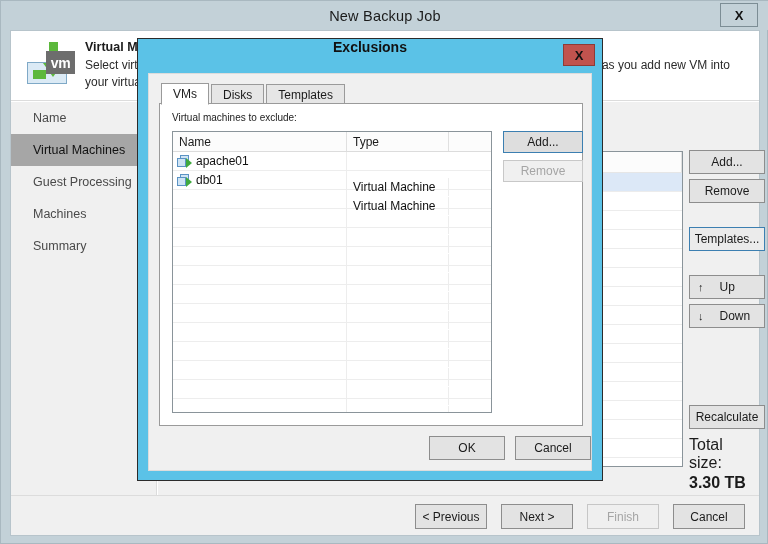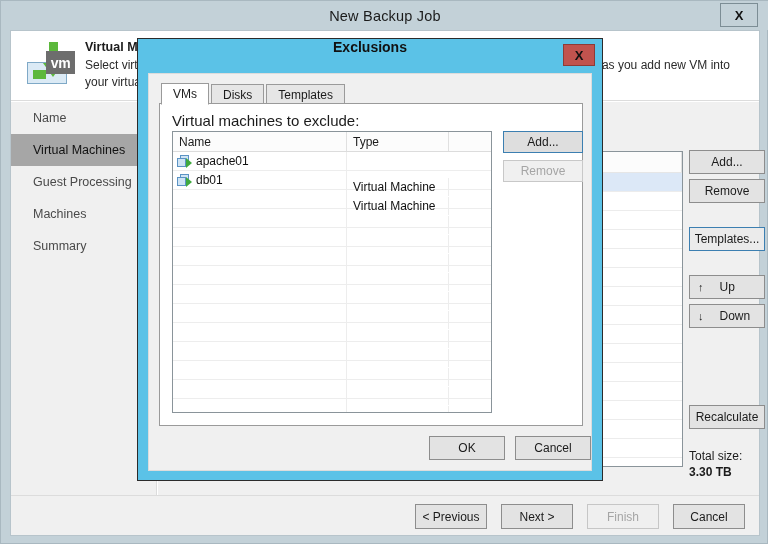--- a/index.html
+++ b/index.html
@@ -153,21 +153,21 @@
     font-size: 12px; color: #1b1b1b;
     display: flex; align-items: center; justify-content: center;
     margin-bottom: 5px;
     cursor: pointer;
   }
   .sbtn.focus { border: 1px solid #3c7fb1; background: #ebebeb; }
   .sbtn.icn { justify-content: flex-start; padding-left: 8px; }
   .sbtn.icn .glyph { font-size: 11px; margin-right: 16px; }
   .gap { height: 19px; }
   .gap2 { height: 72px; }
-  .totals { margin-top: 20px; font-size: 12px; color: #1b1b1b; }
+  .totals { margin-top: 7px; font-size: 16px; color: #1b1b1b; }
   .totals .val { font-weight: bold; margin-top: 2px; }
 
   
   .wiz-footer {
     position: absolute; left: 0; bottom: 0;
     width: 748px; height: 40px;
     background: #f0f0f0;
     border-top: 1px solid #dcdcdc;
   }
   .fbtn {
@@ -236,21 +236,21 @@
   }
   .tabpane {
     position: absolute; left: 10px; top: 29px;
     width: 424px; height: 323px;
     background: #ffffff;
     border: 1px solid #9a9a9a;
   }
 
   .pane-label {
     position: absolute; left: 12px; top: 8px;
-    font-size: 15px; color: #1b1b1b;
+    font-size: 10px; color: #1b1b1b;
   }
 
   .ex-list {
     position: absolute; left: 12px; top: 27px;
     width: 320px; height: 282px;
     background: #fff;
     border: 1px solid #8a949a;
     overflow: hidden;
   }
   .ex-head {

